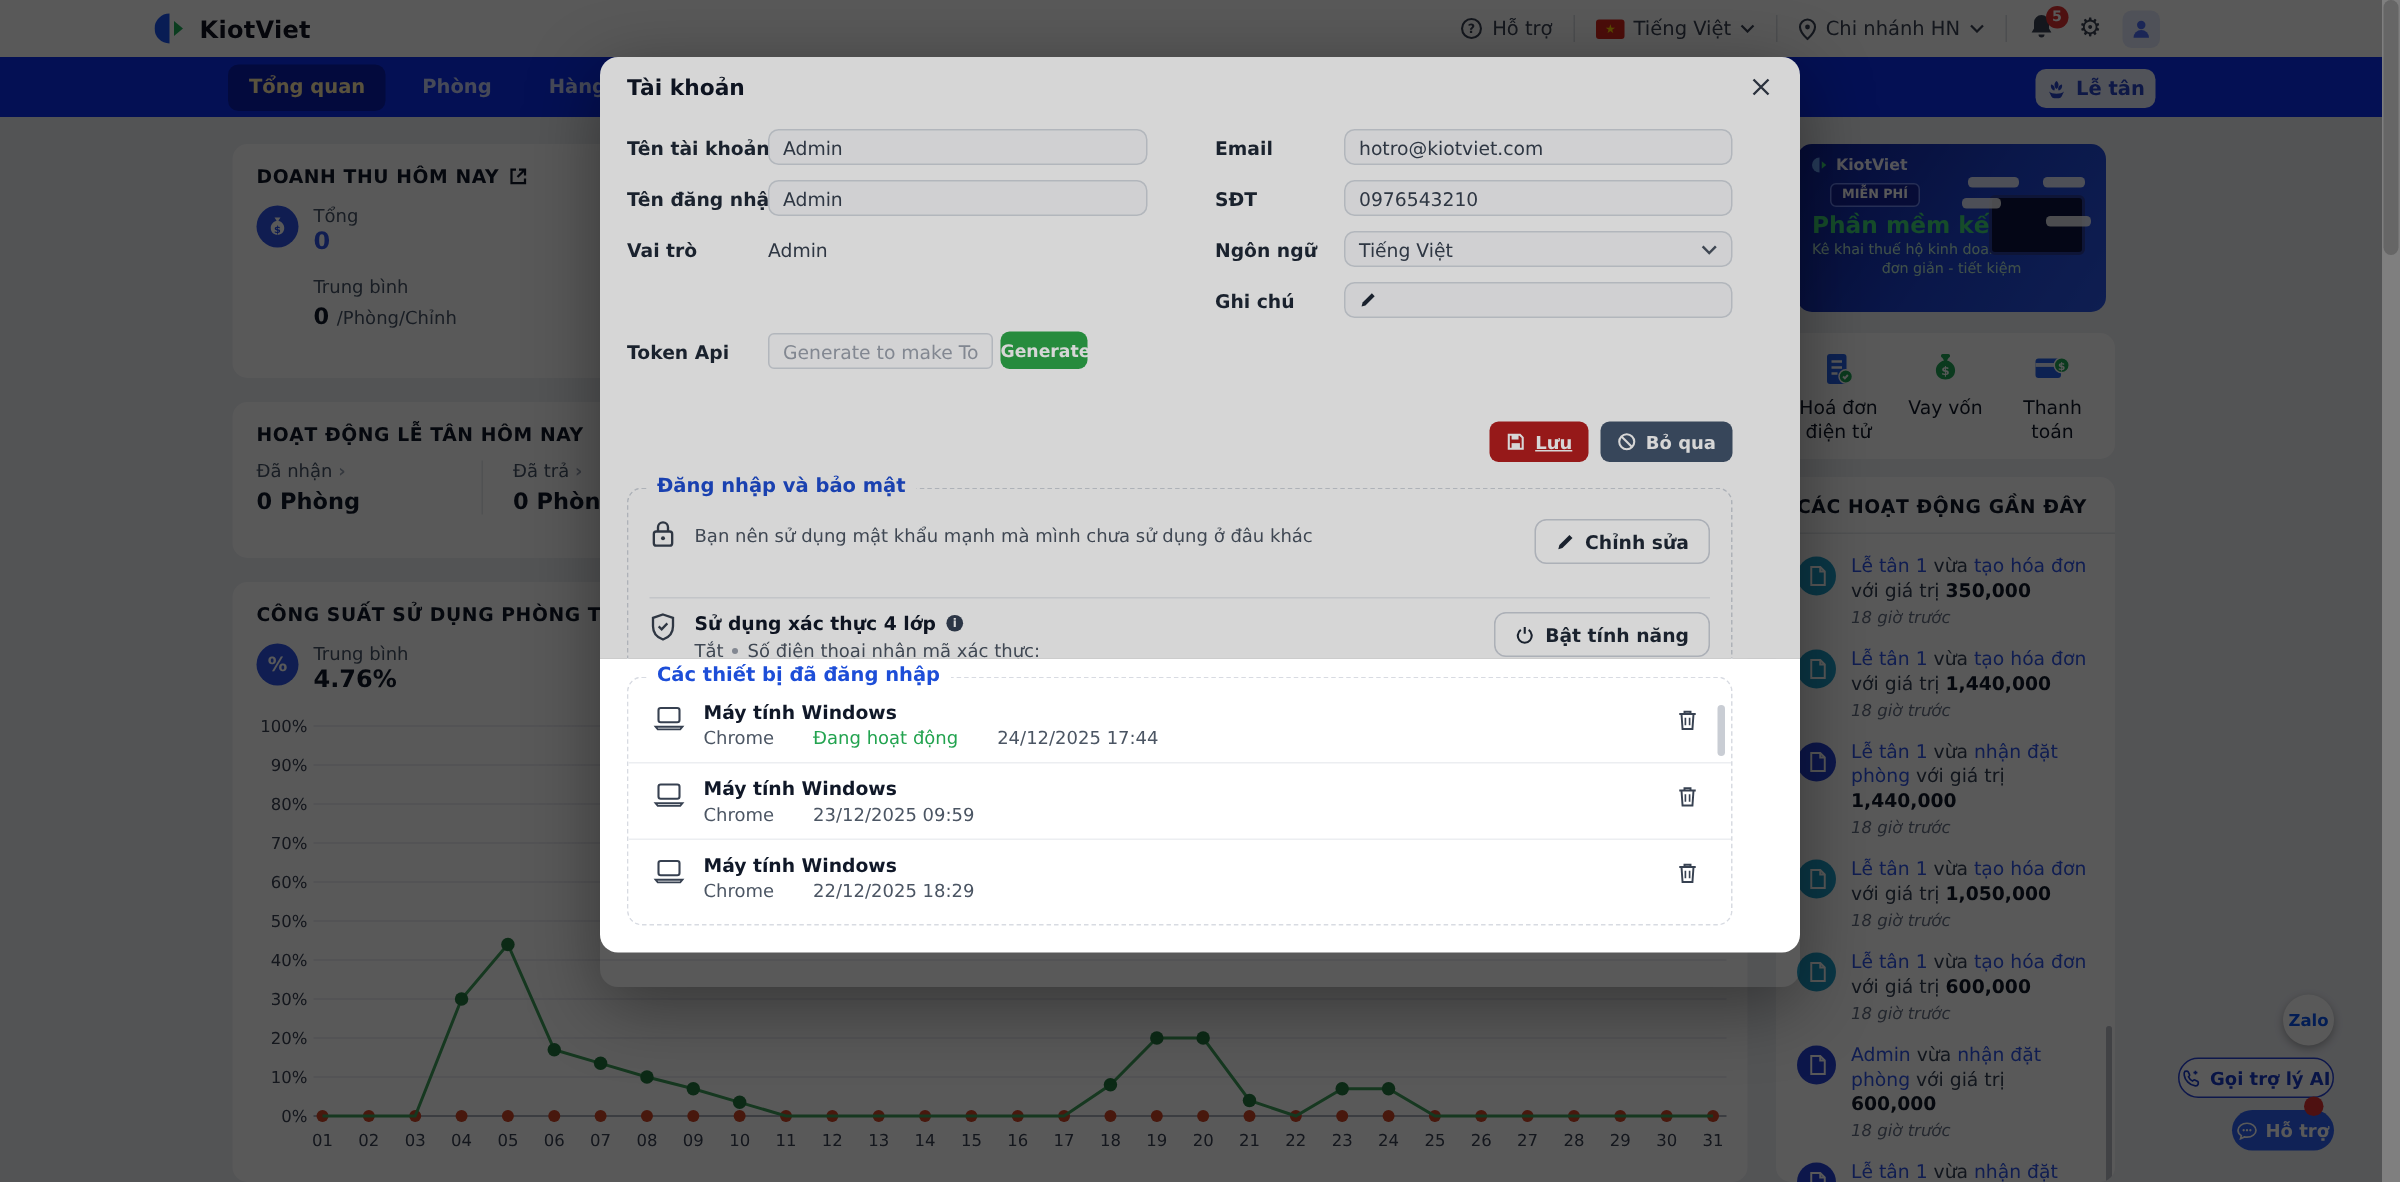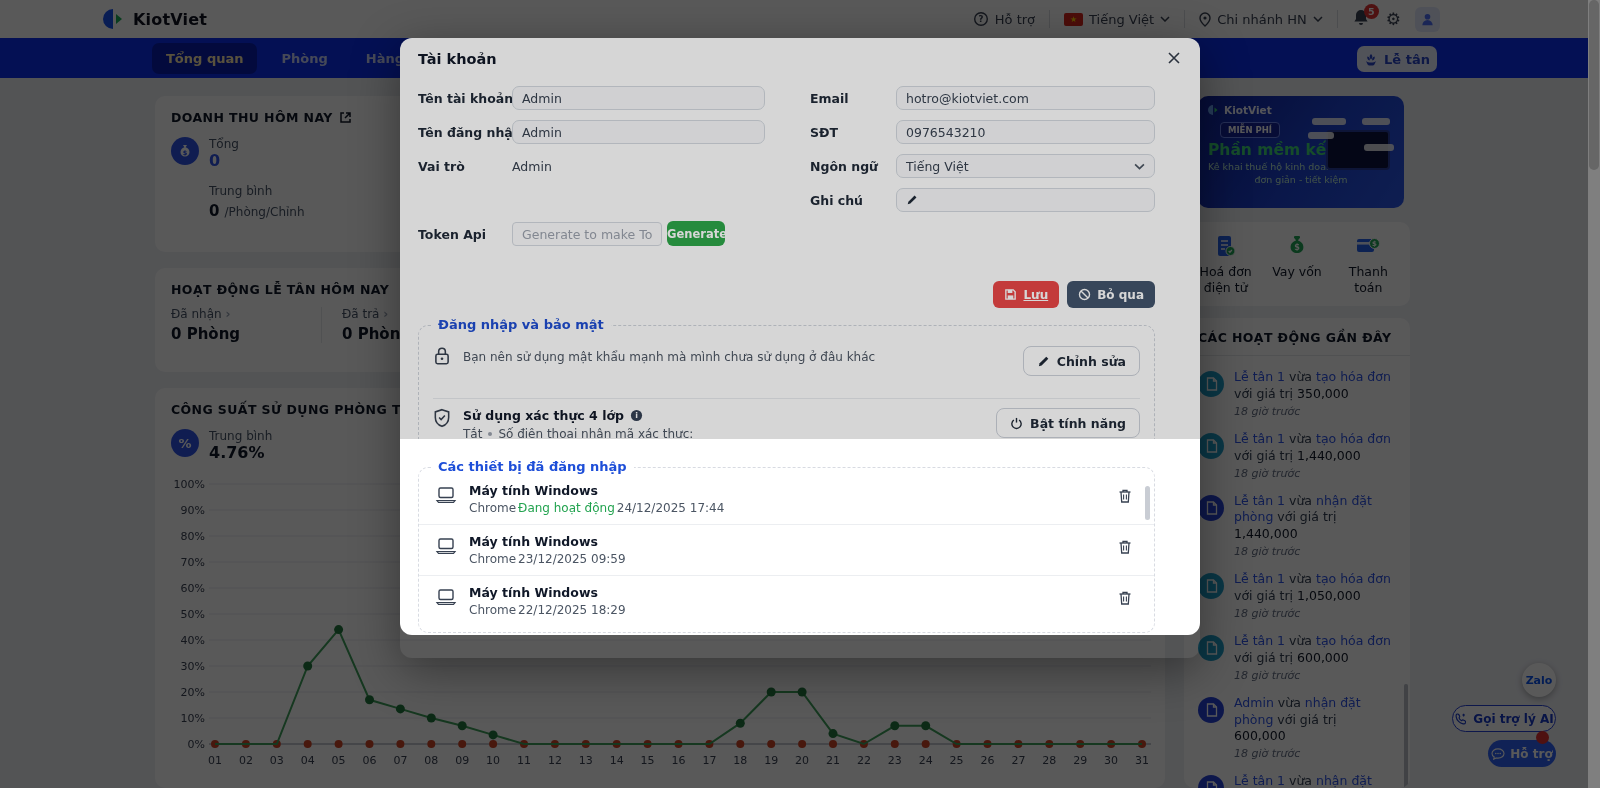--- a/index.html
+++ b/index.html
@@ -58,21 +58,21 @@
   .shortcut-label { font-size:12.5px; color:#101828; text-align:center; line-height:1.25; }
 
   #card-recent { left:1184px; top:318px; width:226px; height:470px; padding:12px 14px 0; overflow:hidden; }
   .recent-div { height:1px; background:#e4e7ec; margin:10px -14px 0; }
   .act-item { display:flex; gap:10px; margin-top:13px; }
   .act-icon { flex:0 0 26px; width:26px; height:26px; border-radius:50%; display:flex; align-items:center; justify-content:center; margin-top:2px; }
   .act-icon.invoice { background:var(--icon-teal); }
   .act-icon.booking { background:var(--icon-navy); }
   .act-text { font-size:12.5px; color:#344054; line-height:1.35; width:158px; }
   .act-link { color:var(--value-blue); cursor:pointer; }
-  .act-amt { color:#101828; font-weight:normal; }
+  .act-amt { color:#101828; font-weight:bold; }
   .act-time { font-size:11px; color:#667085; font-style:italic; margin-top:2px; }
   .side-scroll { position:absolute; right:2px; top:366px; width:4px; height:414px; background:#ececf0; border-radius:2px; }
   .side-scroll .thumb { width:4px; height:190px; background:#b9bcc6; border-radius:2px; }
 
   
   .zalo-btn { position:absolute; left:1522px; top:663px; width:34px; height:34px; border-radius:50%; background:#fff; display:flex; align-items:center; justify-content:center; color:#0a53f0; font-size:11px; font-weight:bold; box-shadow:0 2px 6px rgba(0,0,0,.3); cursor:pointer; }
   .ai-btn { position:absolute; left:1452px; top:705px; width:104px; height:27px; border-radius:14px; background:#fff; border:1.5px solid var(--icon-navy); color:#1939c8; font-size:12px; font-weight:bold; display:flex; align-items:center; justify-content:center; gap:5px; cursor:pointer; }
   .support-btn { position:absolute; left:1488px; top:740px; width:68px; height:27px; border-radius:14px; background:#2e63f6; color:#fff; font-size:12px; font-weight:bold; display:flex; align-items:center; justify-content:center; gap:5px; cursor:pointer; }
   .support-dot { position:absolute; left:1536px; top:731px; width:13px; height:13px; border-radius:50%; background:var(--alert-red); }
 
@@ -86,36 +86,36 @@
 
   .f-label { position:absolute; font-size:12.5px; font-weight:bold; color:#1f2937; }
   .f-input { position:absolute; height:24px; border:1px solid #d4d9e0; border-radius:7px; background:#f7f8fa; font-size:12.5px; color:#374151; padding:0 9px; font-family:inherit; outline:none; }
   .f-static { position:absolute; font-size:12.5px; color:#374151; }
   .f-select { position:absolute; height:24px; border:1px solid #d4d9e0; border-radius:7px; background:#f7f8fa; font-size:12.5px; color:#374151; padding:0 9px; display:flex; align-items:center; justify-content:space-between; cursor:pointer; }
   .token-input { width:150px; border-radius:4px; background:#fbfbfc; }
   .token-input::placeholder { color:#9aa1ad; }
   .gen-btn { position:absolute; left:267px; top:183px; width:58px; height:25px; background:var(--accent-green); border:none; border-radius:6px; color:#fff; font-size:11.5px; font-weight:bold; cursor:pointer; font-family:inherit; }
   .act-btns { position:absolute; right:45px; top:243px; display:flex; gap:8px; }
   .btn { display:flex; align-items:center; justify-content:center; gap:6px; height:27px; border:none; border-radius:6px; color:#fff; font-size:12px; font-weight:bold; cursor:pointer; font-family:inherit; padding:0 11px; }
-  .btn-save { background:#ef4444;text-decoration:underline; }
+  .btn-save { background:#b91c1c;text-decoration:underline; }
   .btn-skip { background:#41546d; }
 
   .fieldset { position:absolute; border:1.5px dashed #cfd4dc; border-radius:10px; }
   .legend { position:absolute; top:-9px; left:12px; background:#fff; padding:0 7px; font-size:13px; font-weight:bold; color:#1d4ed8; white-space:nowrap; }
   .sec-row { position:absolute; left:14px; right:14px; display:flex; align-items:flex-start; gap:12px; }
   .sec-title { font-size:12.5px; font-weight:bold; color:#101828; display:flex; align-items:center; gap:6px; }
   .sec-desc { font-size:12px; color:#4b5563; margin-top:4px; display:flex; align-items:center; gap:6px; }
   .dot-sep { width:4px; height:4px; border-radius:50%; background:#9aa1ad; display:inline-block; }
   .outline-btn { margin-left:auto; display:flex; align-items:center; gap:7px; border:1px solid #ccd1da; background:#fff; border-radius:8px; height:30px; padding:0 13px; font-size:12.5px; font-weight:bold; color:#1f2937; cursor:pointer; font-family:inherit; }
   .row-div { position:absolute; left:14px; right:14px; height:1px; background:#e8eaee; }
 
   .dev-row { display:flex; align-items:flex-start; gap:12px; padding:9px 40px 9px 16px; position:relative; }
   .dev-row + .dev-row { border-top:1px solid #eceef1; }
   .dev-name { font-size:12.5px; font-weight:bold; color:#101828; }
-  .dev-sub { font-size:12px; color:#4b5563; margin-top:3px; display:flex; gap:2px; }
+  .dev-sub { font-size:12px; color:#4b5563; margin-top:3px; display:flex; gap:26px; }
   .dev-status { color:var(--status-green); }
   .trash { position:absolute; right:22px; top:14px; cursor:pointer; }
   .dev-scroll { position:absolute; right:4px; top:18px; width:5px; height:34px; border-radius:3px; background:#c9cdd4; }
 
   .page-scrollbar { position:absolute; right:0; top:0; width:12px; height:788px; background:#7f7f7f; z-index:80; }
   .page-scrollbar .pthumb { position:absolute; top:0; left:1px; width:10px; height:170px; background:#666666; border-radius:5px; }
 
   svg { display:block; }
 </style>
 </head>
@@ -652,21 +652,21 @@
                 <path d="M4.2 3.2a5 5 0 1 0 5.6 0" fill="none" stroke="#1f2937" stroke-width="1.5"></path>
                 <path d="M7 1v5" stroke="#1f2937" stroke-width="1.5"></path>
               </svg>
             <span>Bật tính năng</span>
           </button>
         </div>
       </div>
     </div>
 
     <div class="modal-bright">
-      <div class="fieldset" style="left:18px;top:28px;width:737px;height:166px;border-color:#d8dbe2">
+      <div class="fieldset" style="left:18px;top:12px;width:737px;height:166px;border-color:#d8dbe2">
         <div class="legend">Các thiết bị đã đăng nhập</div>
         <div id="device-list" style="padding-top:6px">
   <div class="dev-row">
     <svg width="22" height="18" viewBox="0 0 22 18" style="margin-top:3px">
                 <rect x="4" y="2" width="14" height="9.5" rx="1.5" fill="none" stroke="#374151" stroke-width="1.4"></rect>
                 <path d="M2 14.5h18l-1.5 1.8h-15z" fill="none" stroke="#374151" stroke-width="1.2"></path>
               </svg>
     <div>
       <div class="dev-name">Máy tính Windows</div>
       <div class="dev-sub">

